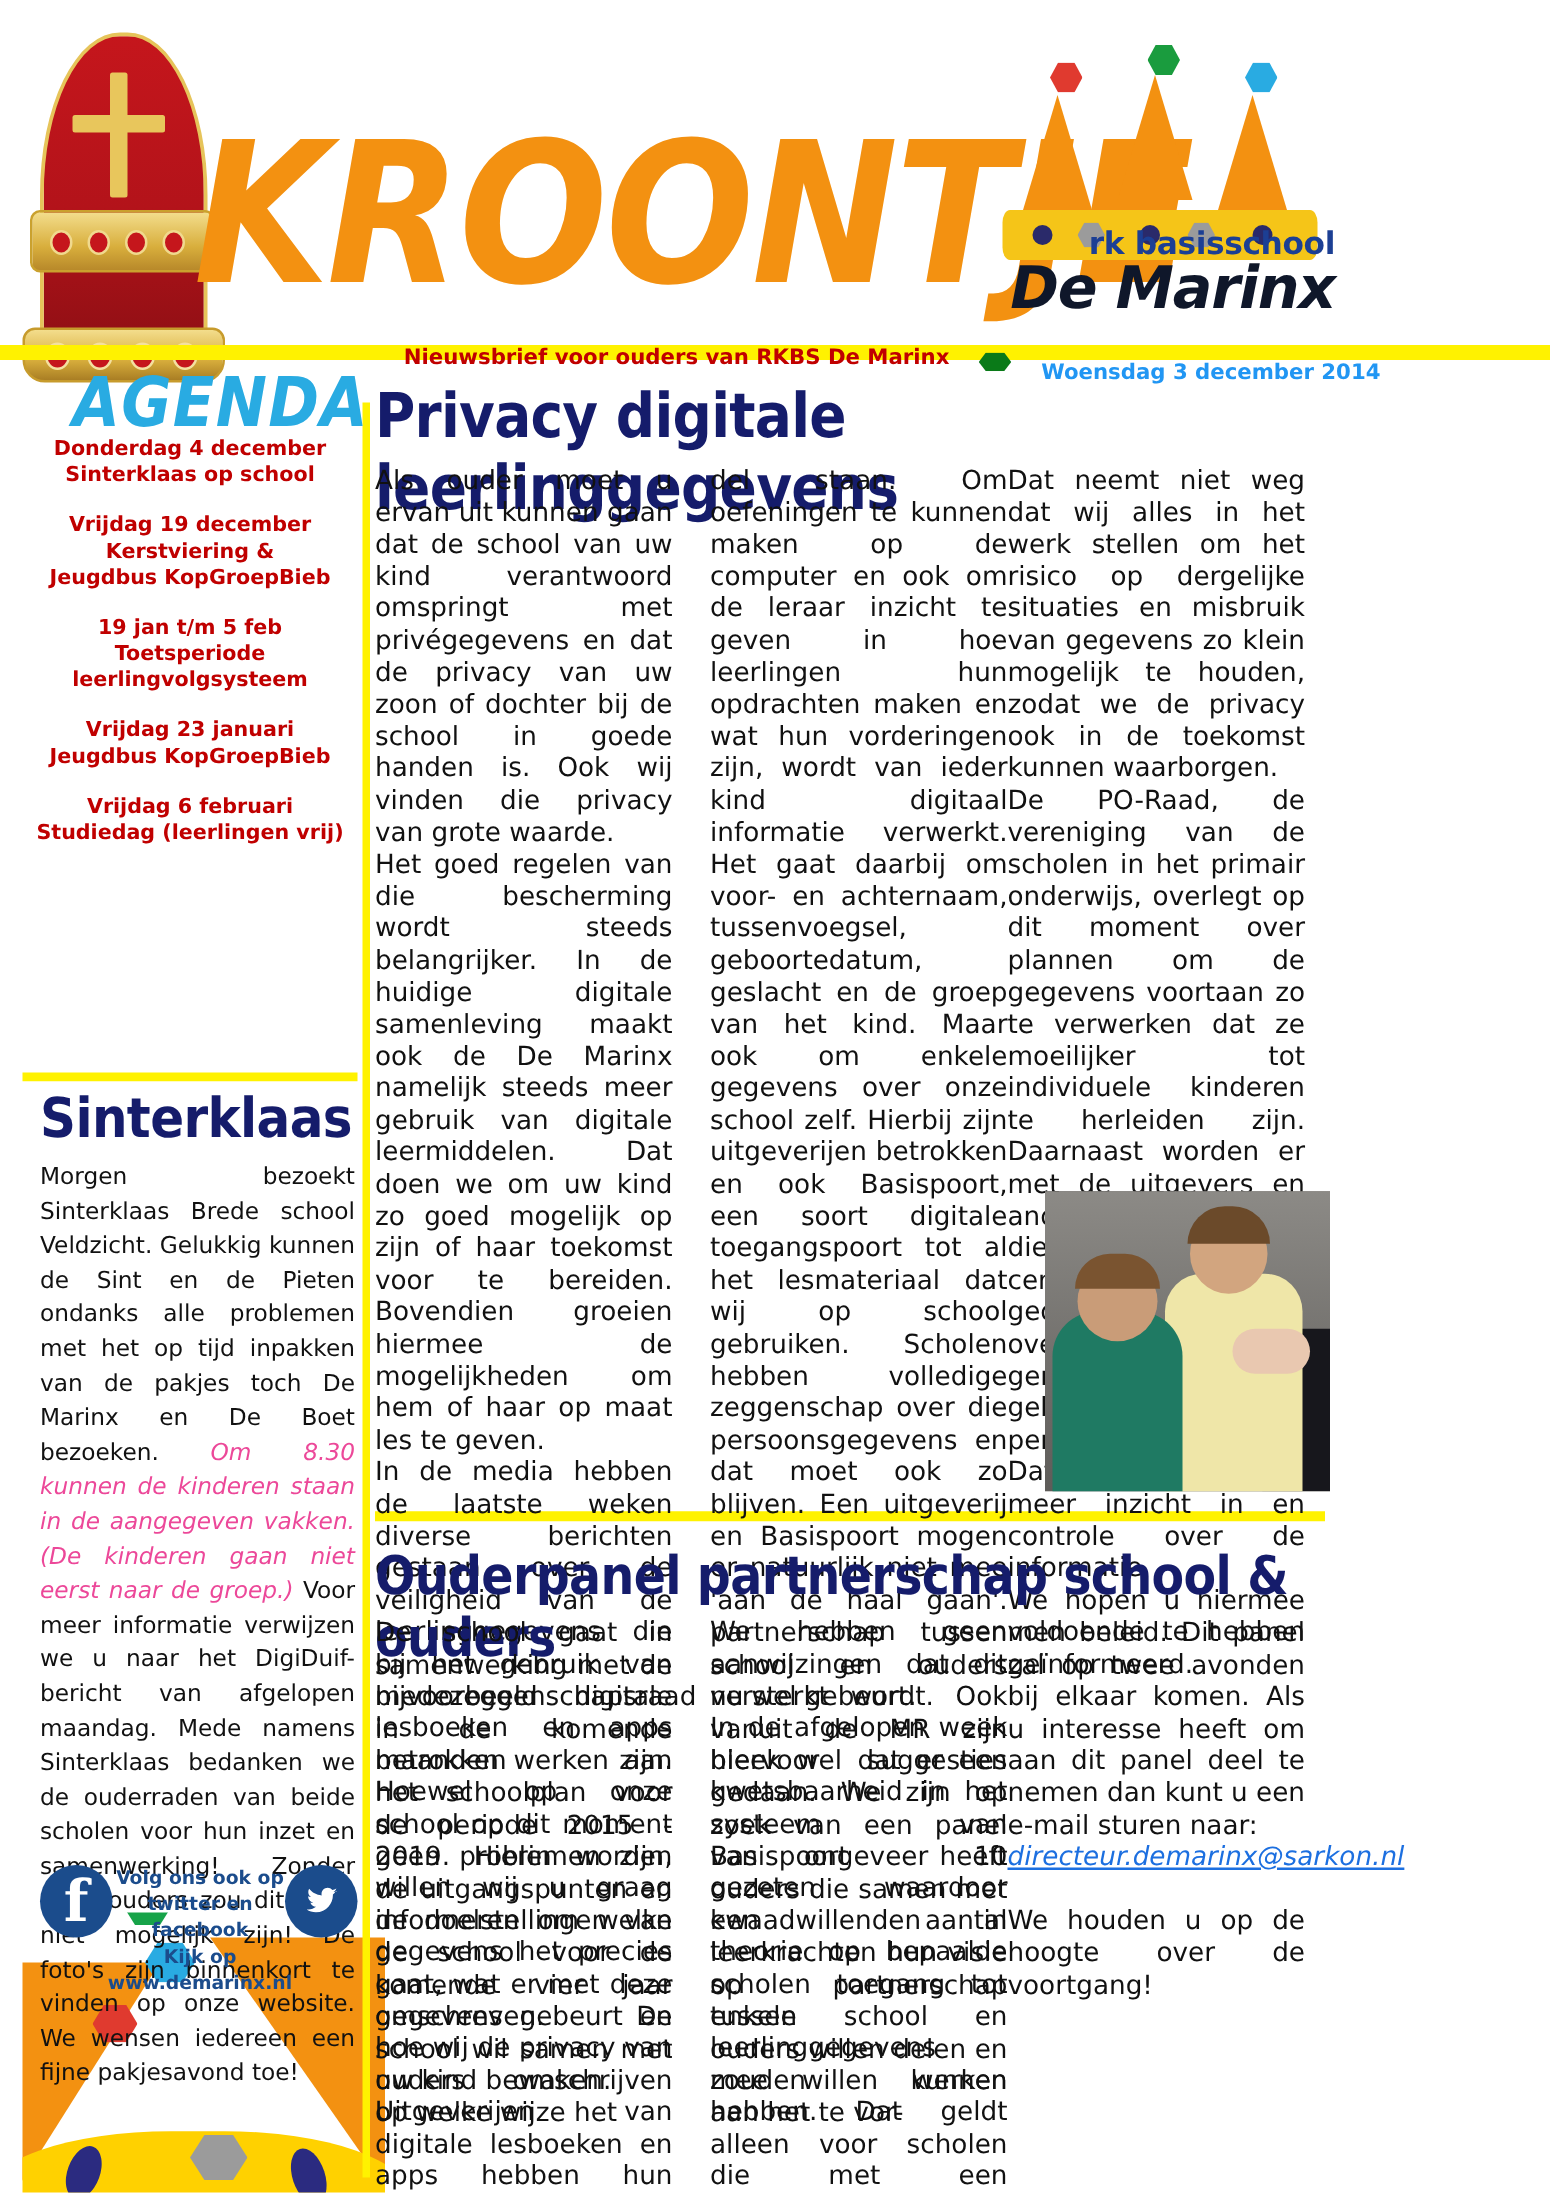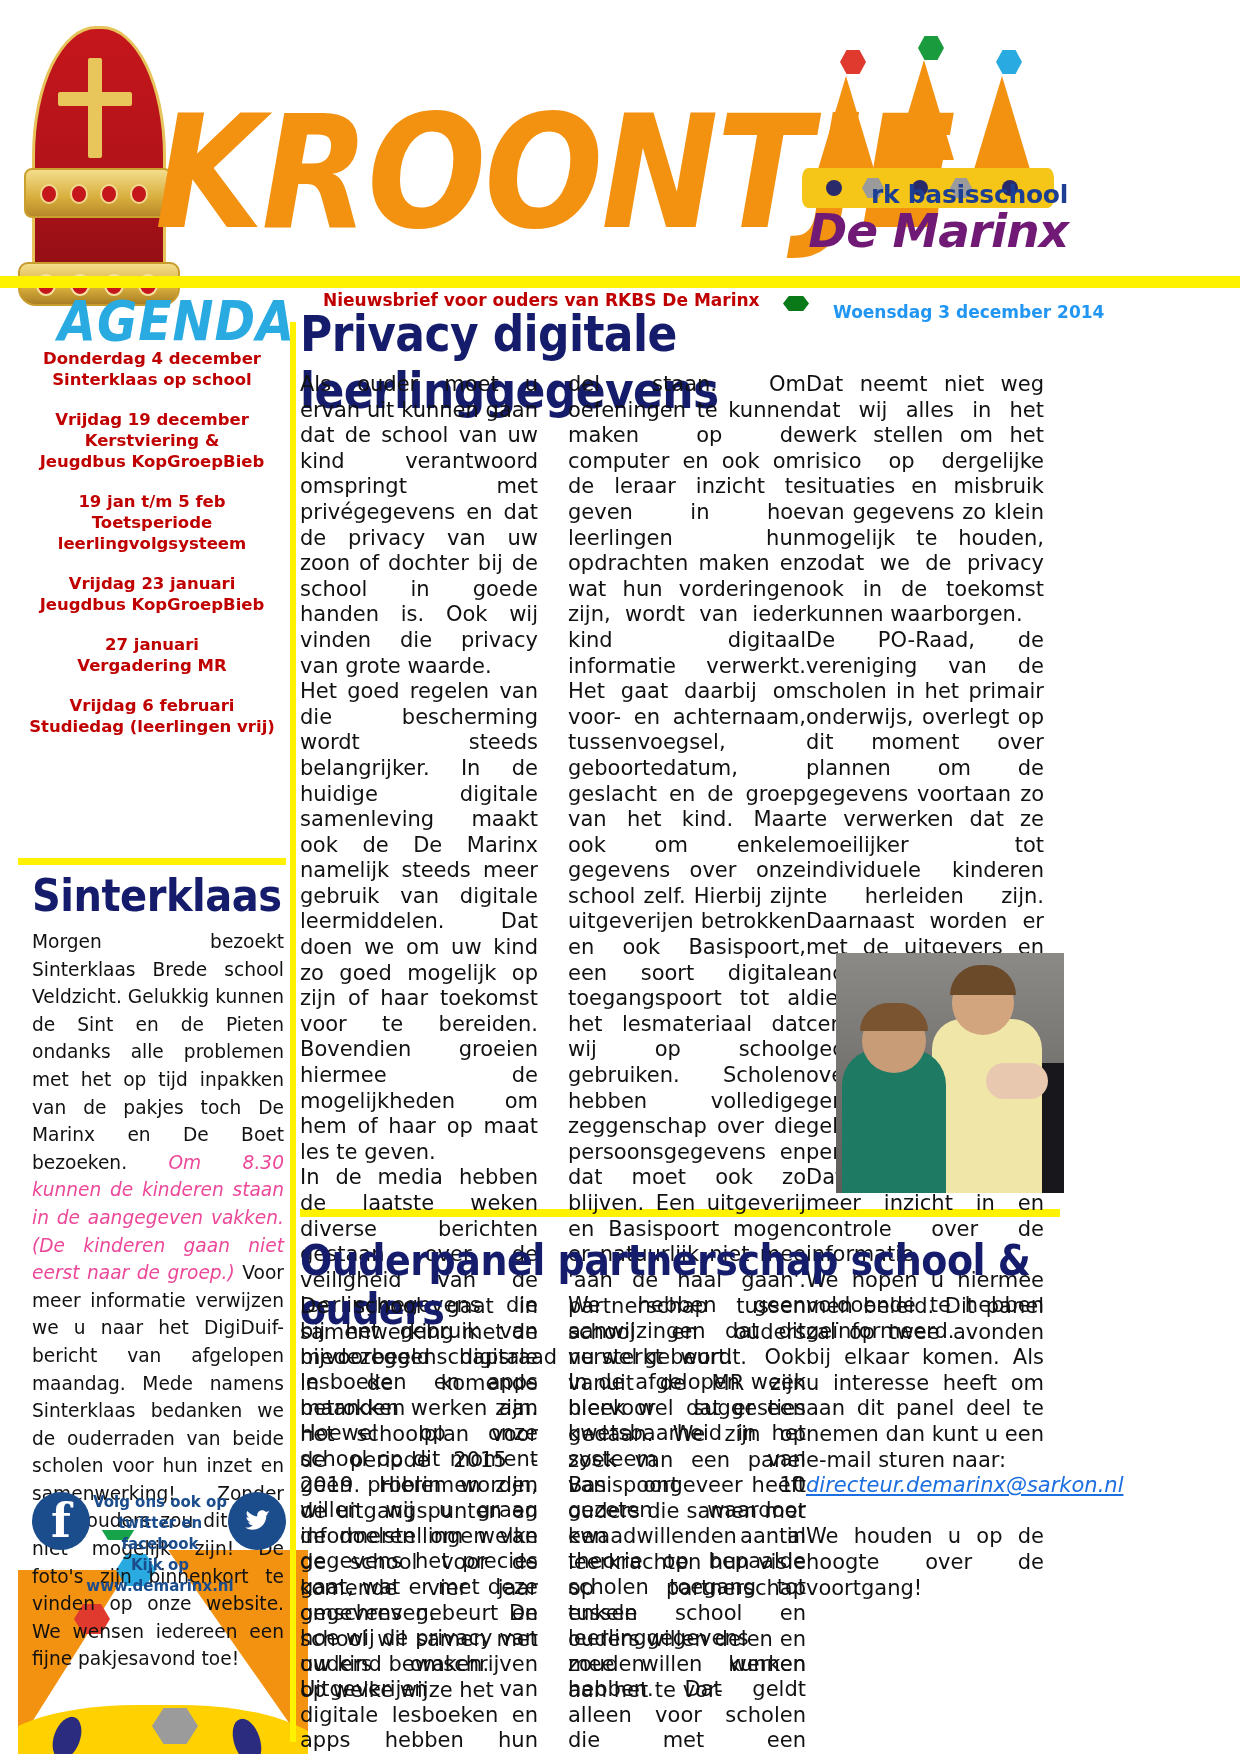--- a/index.html
+++ b/index.html
@@ -62,27 +62,27 @@
   .crown-dot{position:absolute;width:16px;height:16px;border-radius:50%;background:#2a2a6a;}
   .crown-hex{position:absolute;width:22px;height:20px;background:#9b9b9b;clip-path:polygon(25% 0,75% 0,100% 50%,75% 100%,25% 100%,0 50%);}
   .crown-jew{position:absolute;width:26px;height:24px;clip-path:polygon(25% 0,75% 0,100% 50%,75% 100%,25% 100%,0 50%);}
   .brand1{
     position:absolute;left:798px;top:180px;width:270px;
     font-size:25px;font-weight:bold;color:#1c3f94;text-align:right;
     letter-spacing:-.3px;
   }
   .brand2{
     position:absolute;left:778px;top:203px;width:290px;
-    font-size:47px;font-weight:bold;color:#701a75;text-align:right;
+    font-size:47px;font-weight:bold;color:#0f172a;text-align:right;
     font-style:italic;letter-spacing:-1px;
   }
 
   
   .rule-top{position:absolute;left:0px;top:276px;width:1240px;height:12px;background:#FFF200;}
-  .subbar{position:absolute;left:18px;top:290px;width:1205px;height:26px;}
+  .subbar{position:absolute;left:18px;top:276px;width:1205px;height:26px;}
   .subbar .left{
     position:absolute;left:305px;top:0;font-size:17px;font-weight:bold;color:#C00000;
   }
   .subbar .diamond{
     position:absolute;left:765px;top:6px;width:26px;height:15px;background:#0a7a18;
     clip-path:polygon(22% 0,78% 0,100% 50%,78% 100%,22% 100%,0 50%);
   }
   .subbar .right{
     position:absolute;left:815px;top:0;font-size:17px;font-weight:bold;color:#2196F3;margin-top:12px;
   }
@@ -245,24 +245,20 @@
       <div class="agenda-item">
         <div>19 jan t/m 5 feb</div>
         <div>Toetsperiode</div>
         <div>leerlingvolgsysteem</div>
       </div>
       <div class="agenda-item">
         <div>Vrijdag 23 januari</div>
         <div>Jeugdbus KopGroepBieb</div>
       </div>
       <div class="agenda-item">
-        <div>27 januari</div>
-        <div>Vergadering MR</div>
-      </div>
-      <div class="agenda-item">
         <div>Vrijdag 6 februari</div>
         <div>Studiedag (leerlingen vrij)</div>
       </div>
     </div>
 
     <div class="sint-head">Sinterklaas</div>
 
     <div class="deco">
       <div class="tri" style="left:-10px;top:40px;border-left:0 solid transparent;border-right:120px solid transparent;border-top:190px solid #F39111;"></div>
       <div class="tri" style="left:150px;top:20px;border-left:140px solid transparent;border-right:0 solid transparent;border-top:200px solid #F39111;"></div>

